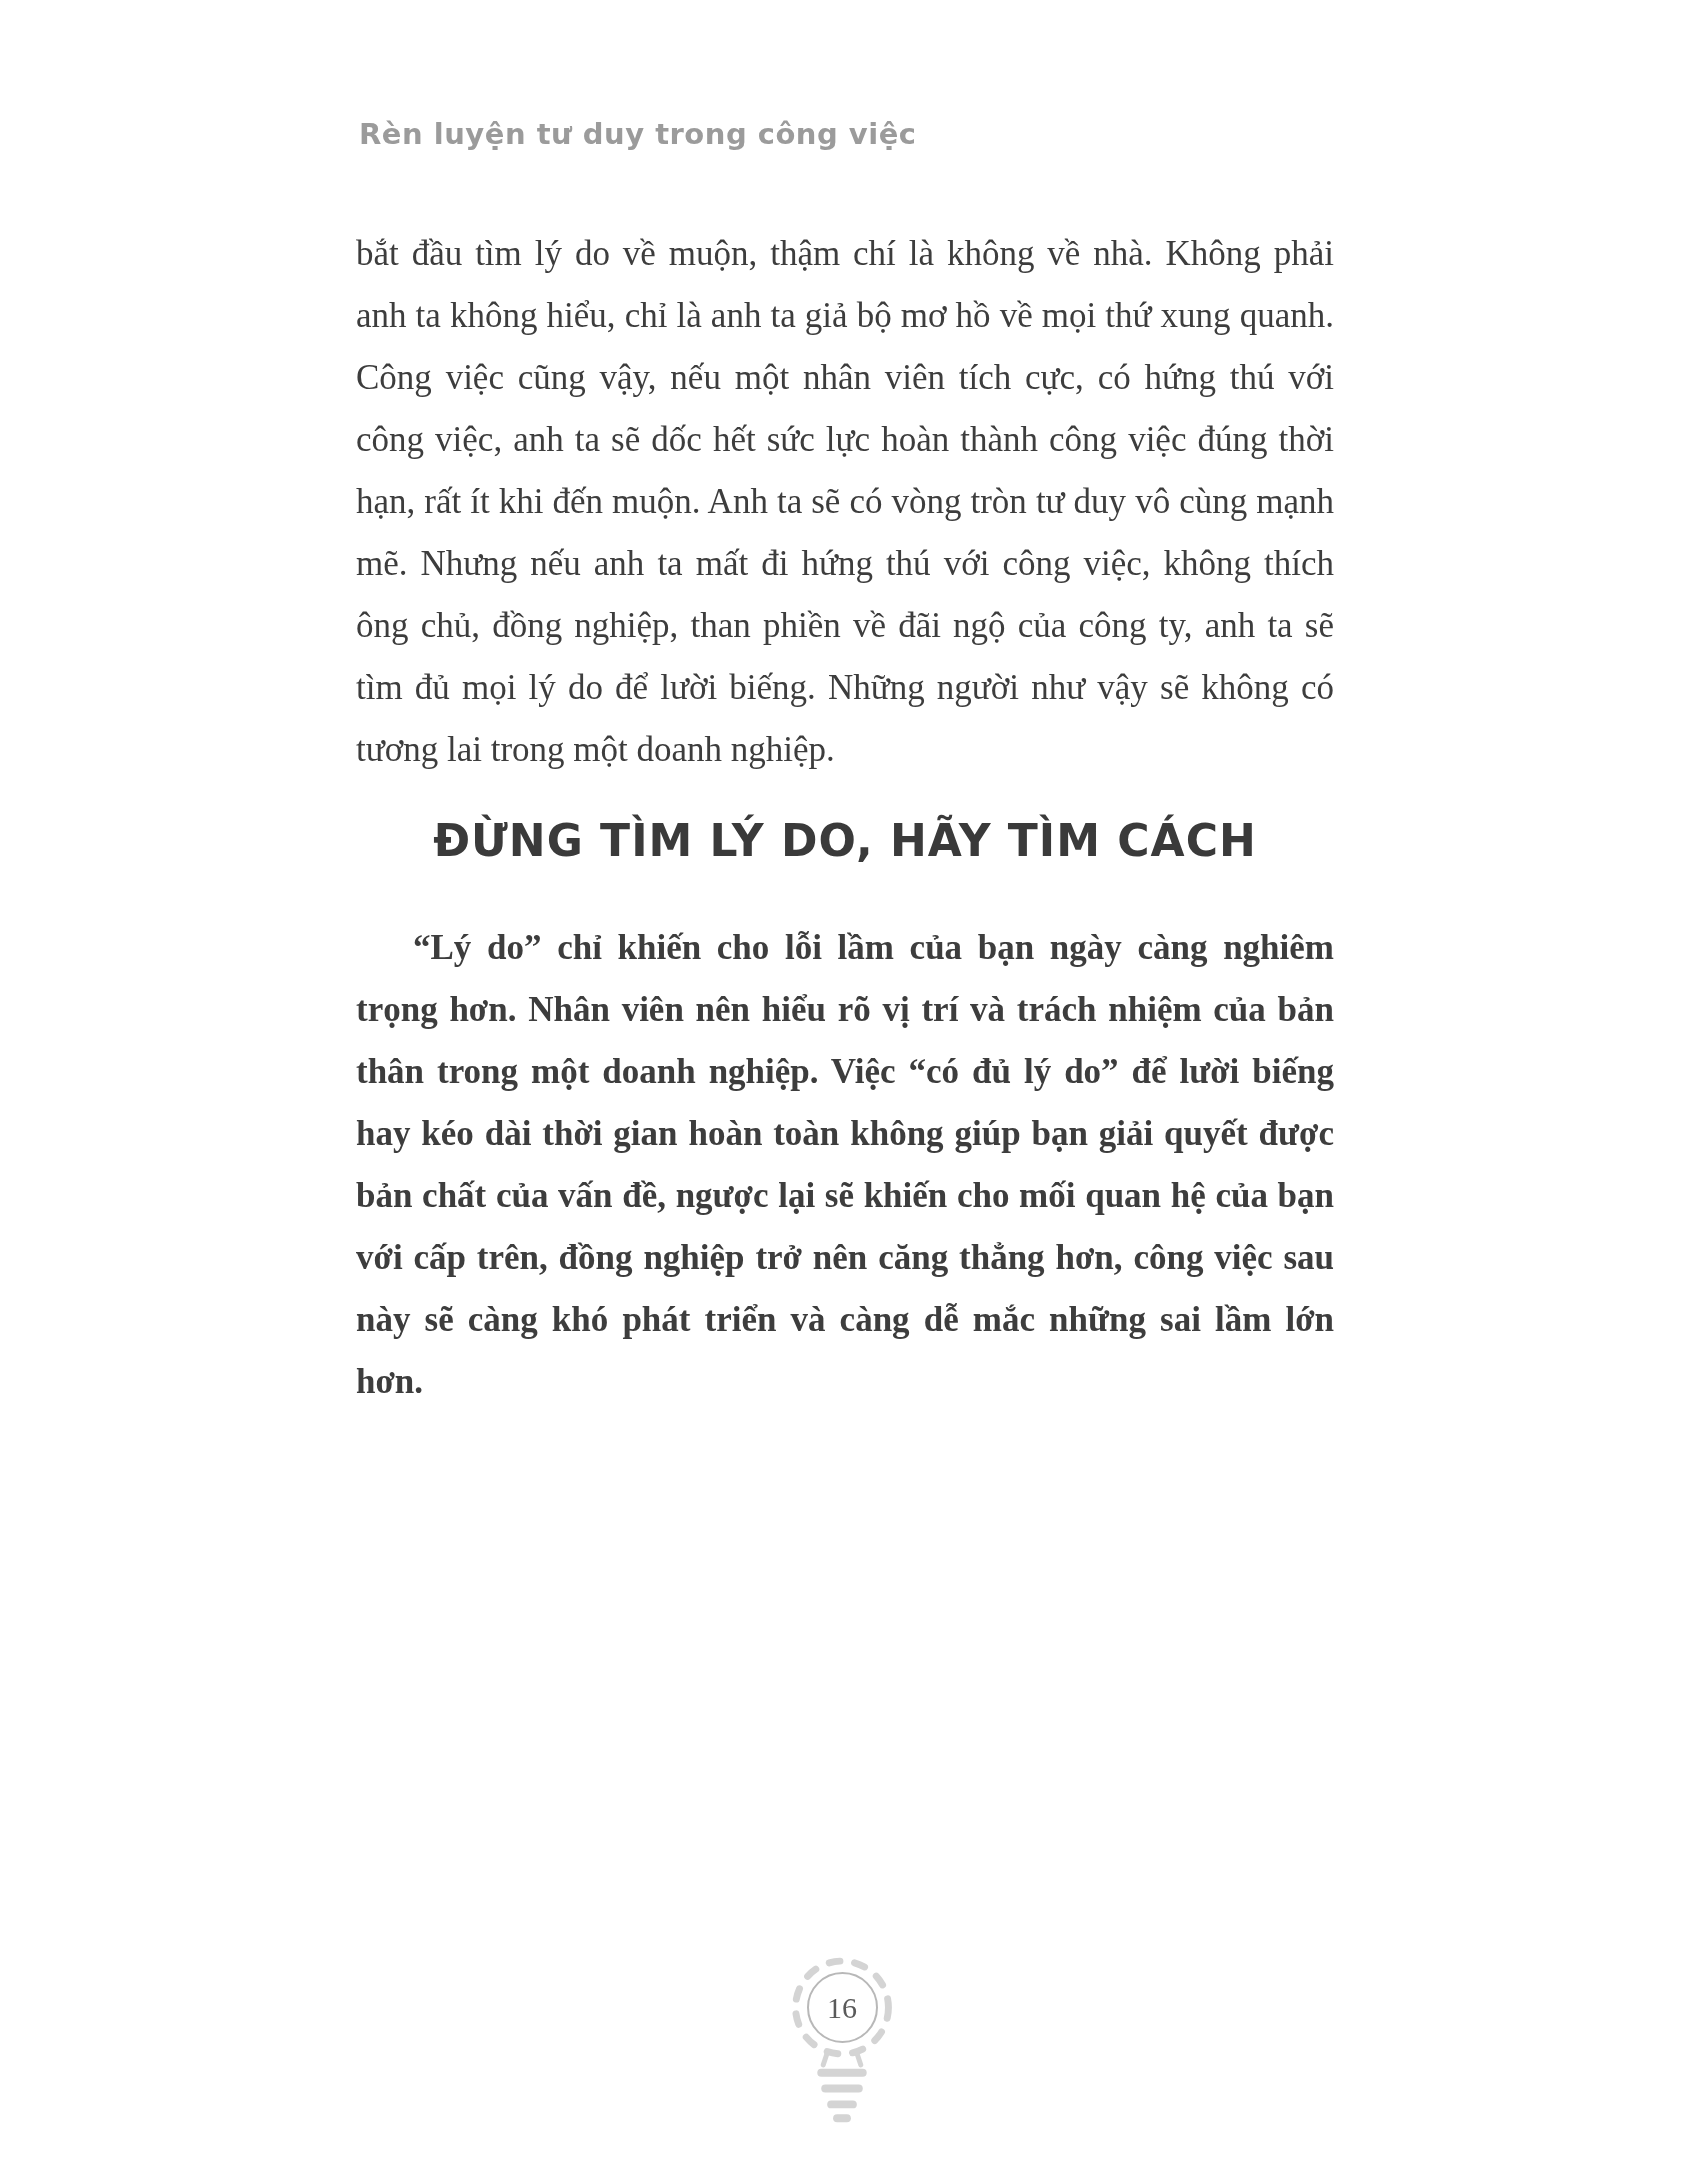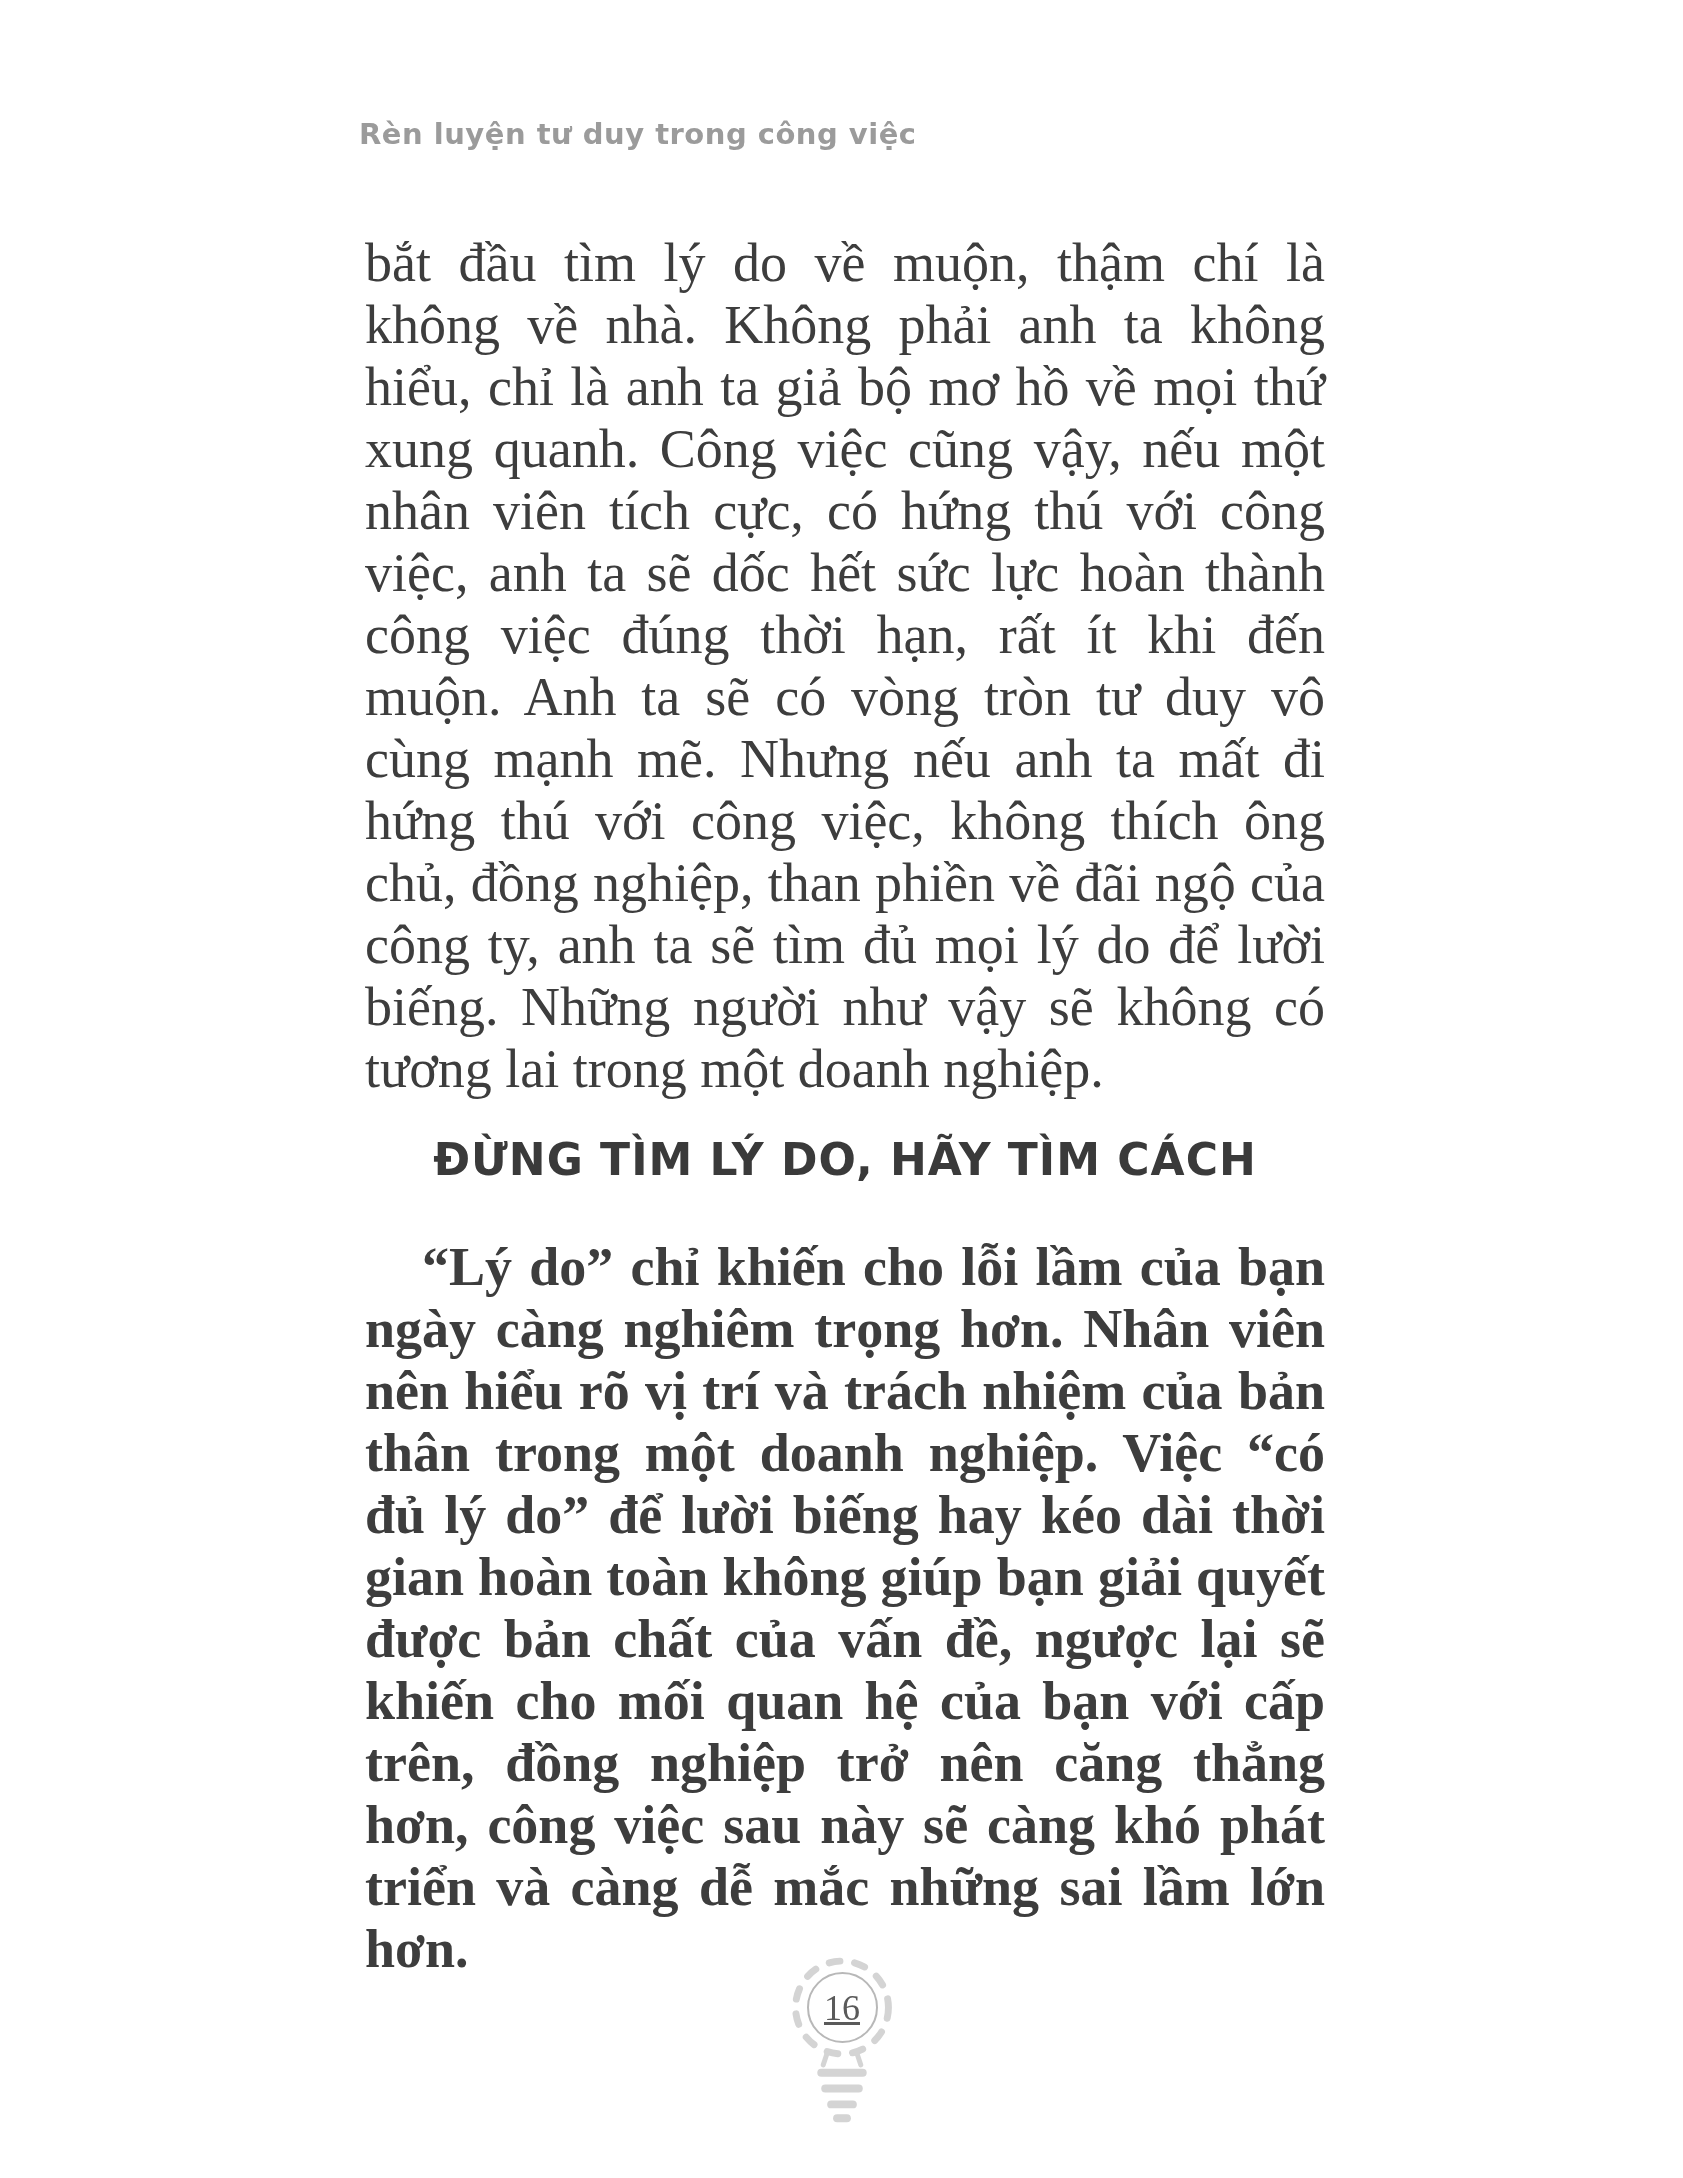--- a/index.html
+++ b/index.html
@@ -25,22 +25,22 @@
     color: #9b9b9b;
     letter-spacing: 0.5px;
   }
   .content {
     position: absolute;
     top: 223px;
     left: 356px;
     width: 978px;
   }
   .body-par {
-    margin: 9px;
-    font-size: 54px;
+    margin: 0;
+    font-size: 35px;
     line-height: 62px;
     color: #3d3d3d;
     text-align: justify;
   }
   .body-par.indent {
     text-indent: 57px;
     font-weight: bold;
   }
   .body-par.spaced {
     margin-top: 34px;
@@ -81,23 +81,22 @@
     border-radius: 50%;
     background: #ffffff;
     border: 2px solid #b8b8b8;
     box-sizing: border-box;
     display: flex;
     align-items: center;
     justify-content: center;
   }
   .page-badge span {
     font-family: "Liberation Serif", "DejaVu Serif", serif;
-    font-size: 36px;
+    font-size: 30px;
     color: #5a5a5a;
-    text-decoration: underline;
   }
 </style>
 </head>
 <body>
 
 <div class="page">
 
   <div class="running-header">Rèn luyện tư duy trong công việc</div>
 
   <div class="content">

